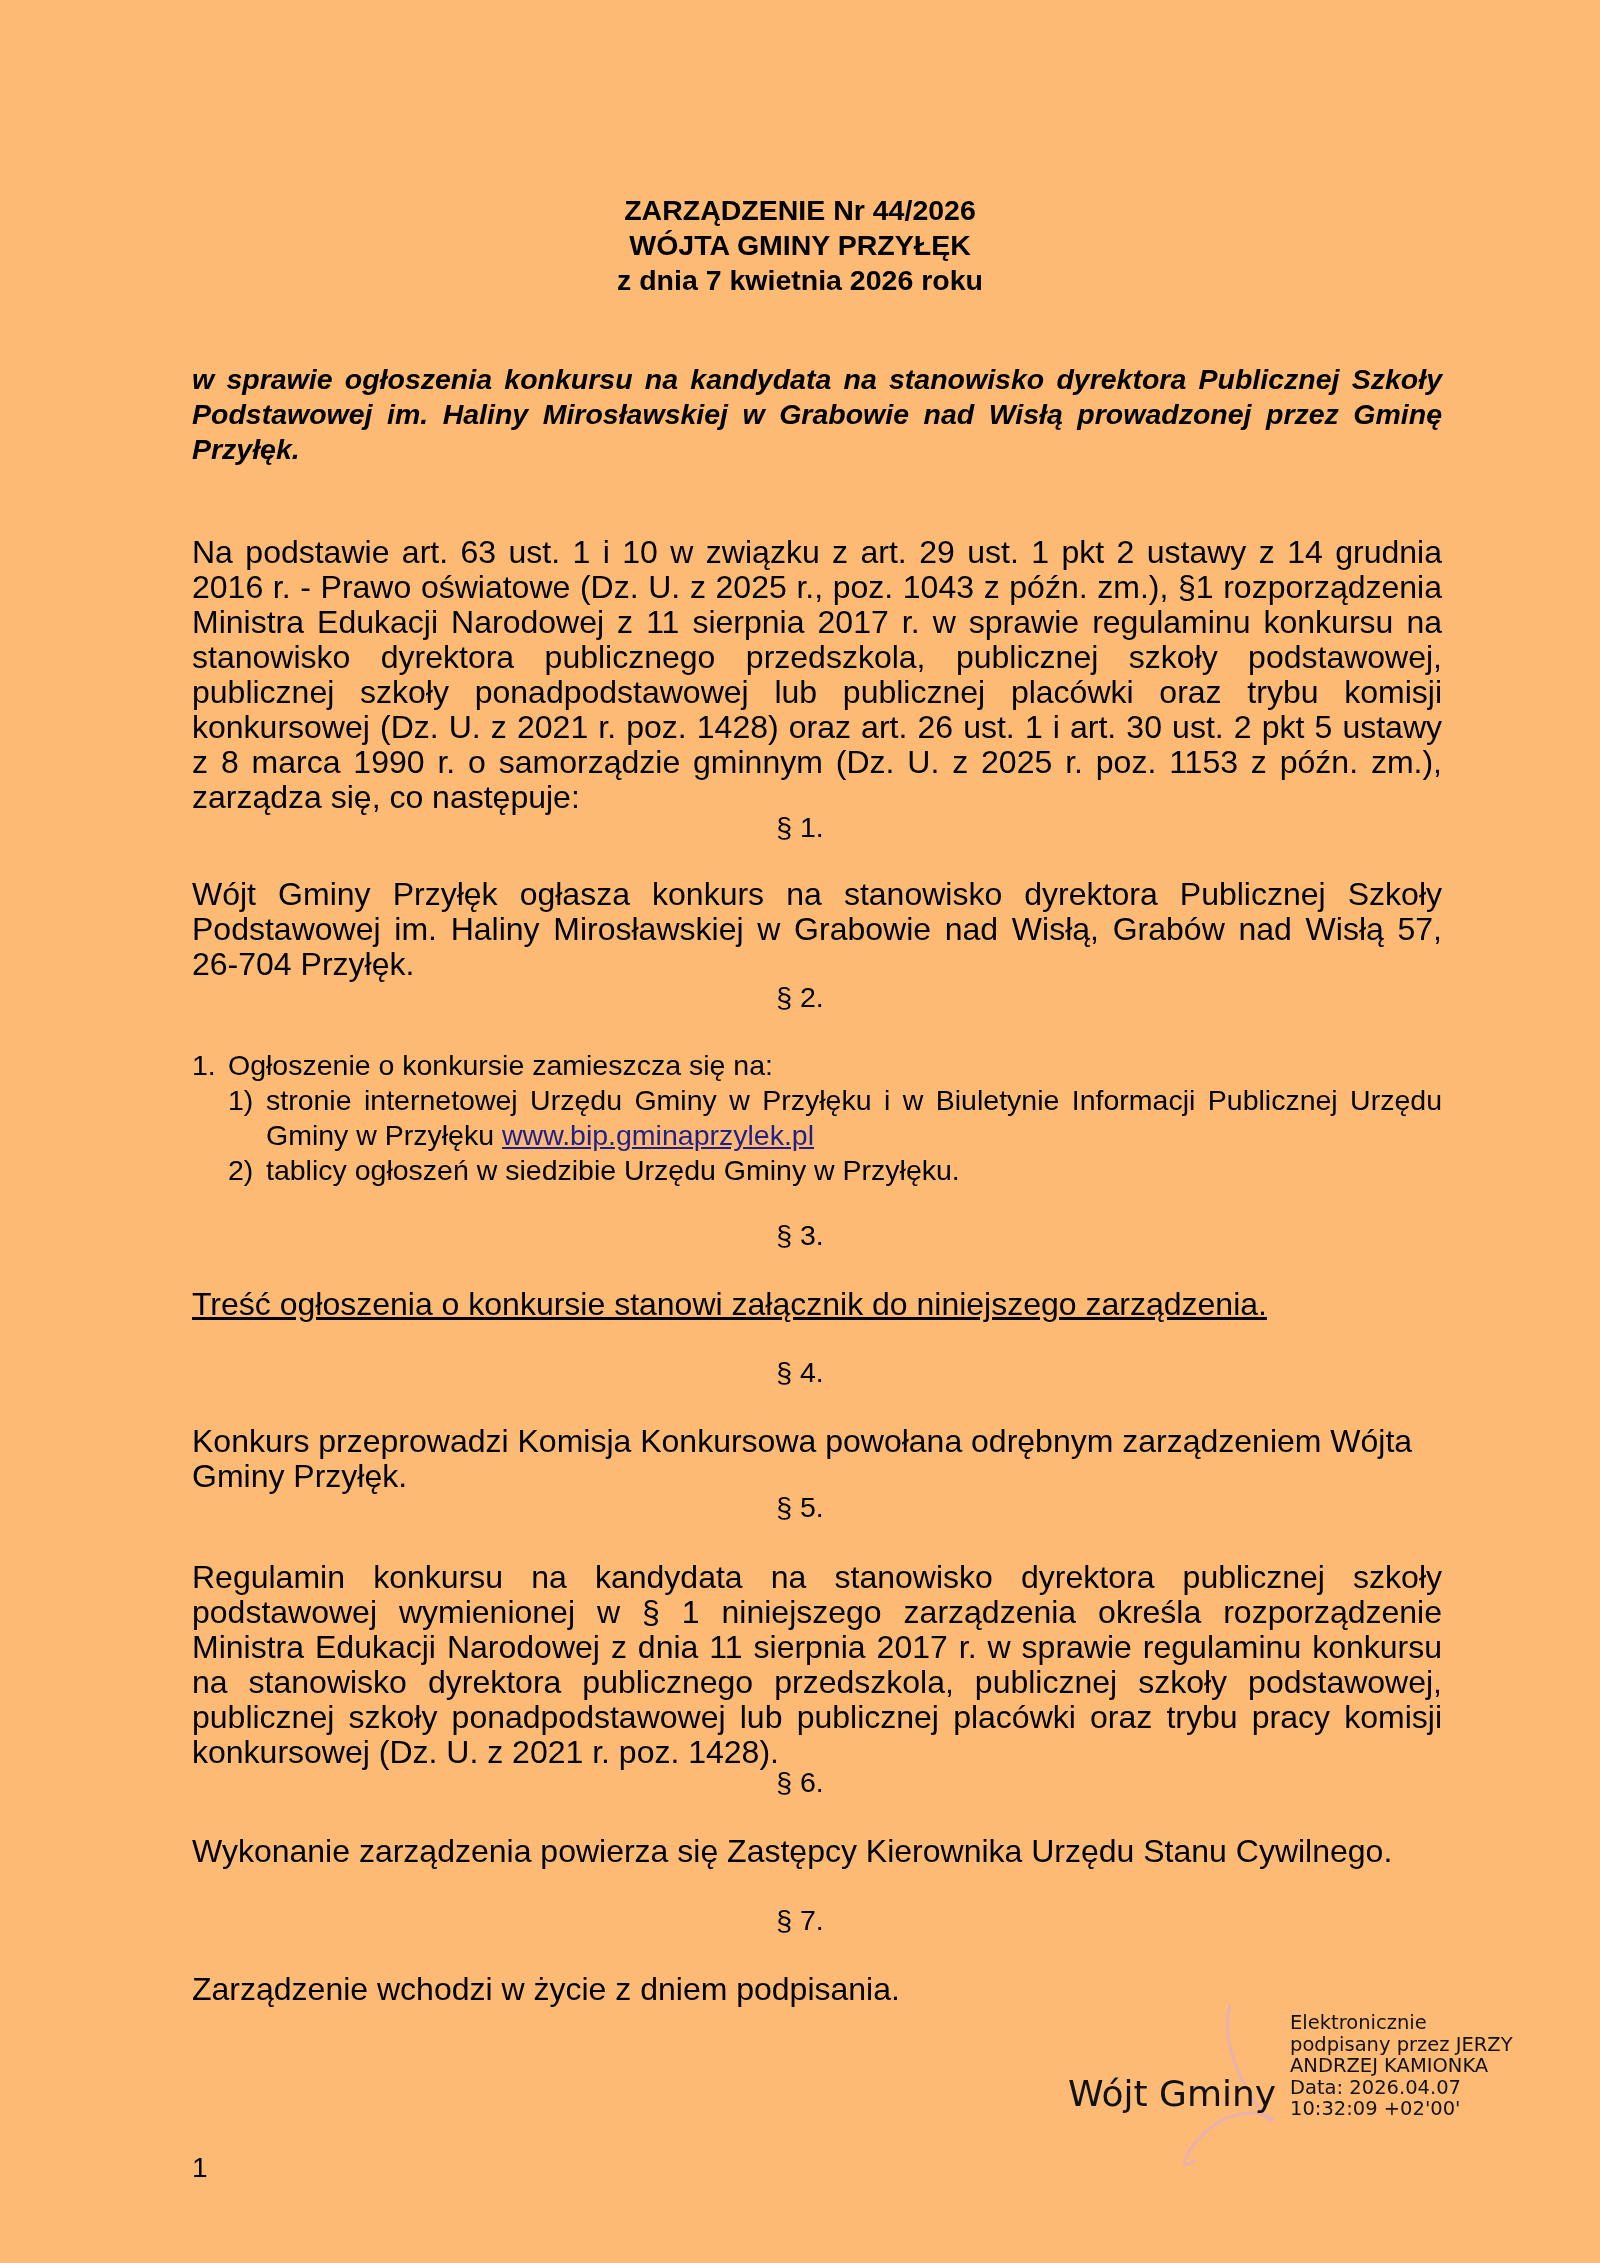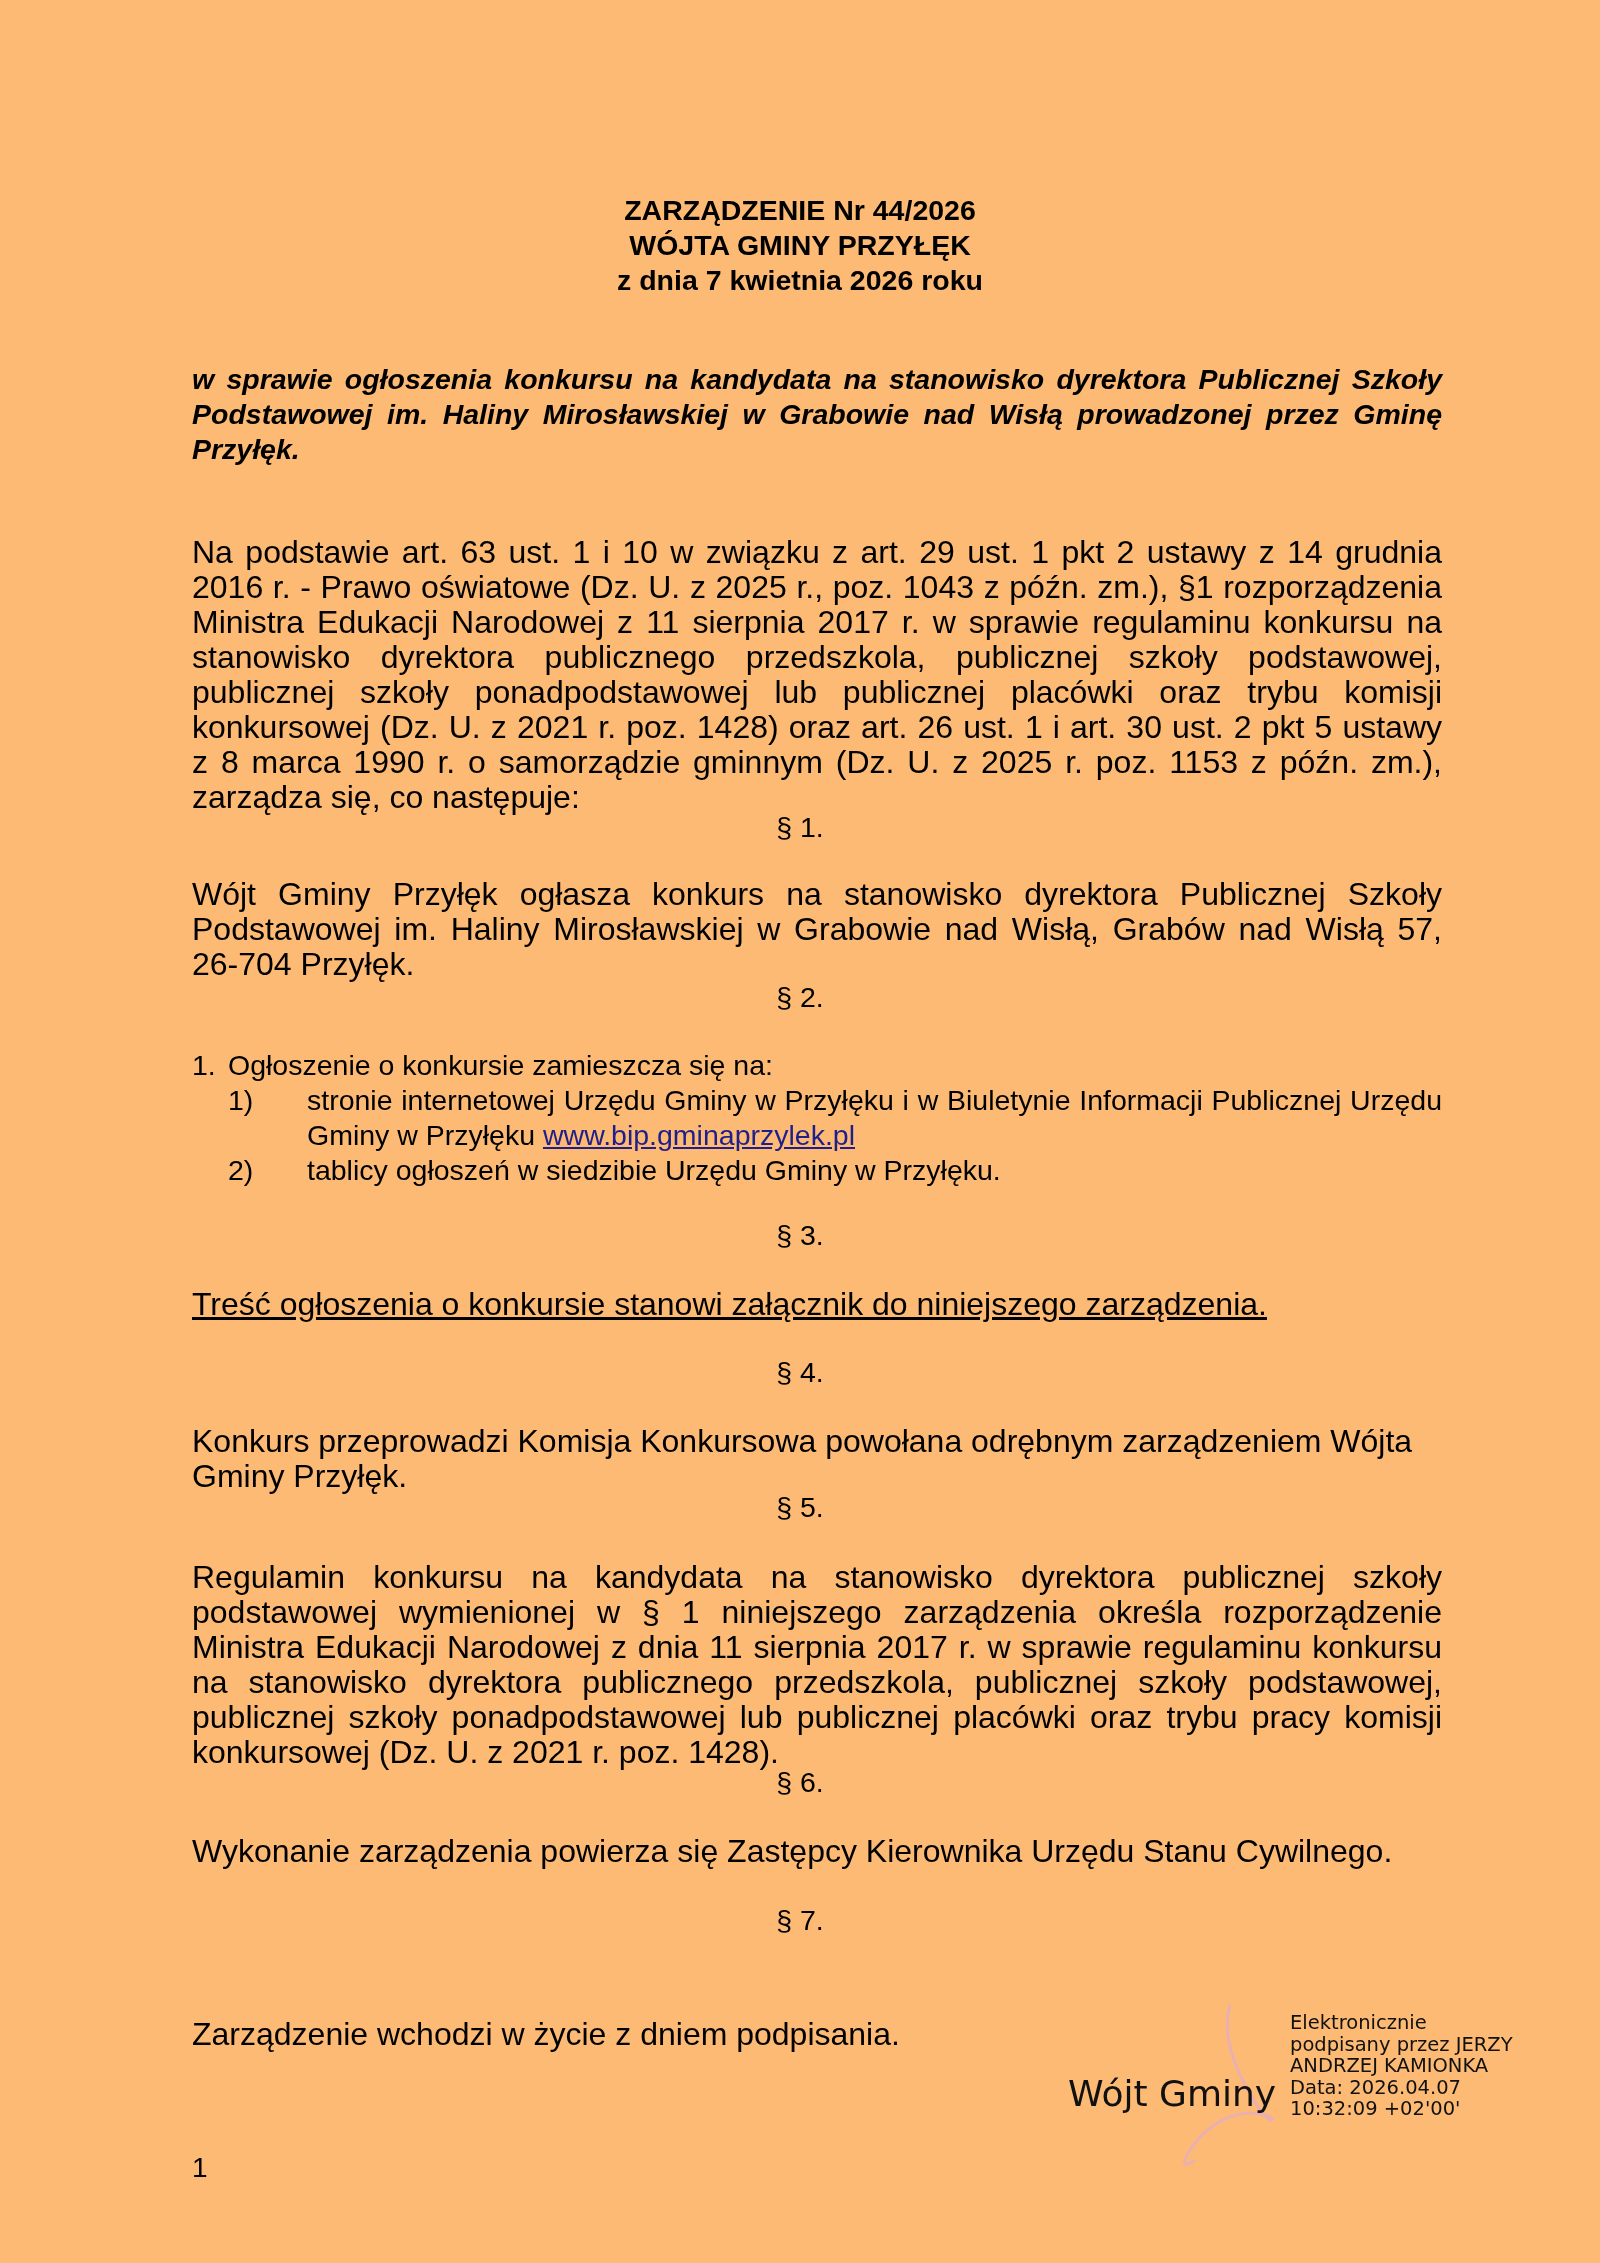--- a/index.html
+++ b/index.html
@@ -8,21 +8,21 @@
   .block { position:absolute; left:192px; width:1250px; font-size:28.5px; line-height:35px; }
   .title { position:absolute; left:0; width:1600px; top:193px; text-align:center; font-weight:bold; font-size:28.5px; line-height:35px; }
   .subject { top:362px; font-weight:bold; font-style:italic; text-align:justify; text-align-last:left; }
   .para { position:absolute; left:192px; width:1250px; font-size:32px; line-height:35px; text-align:justify; }
   .sect { position:absolute; left:0; width:1600px; text-align:center; font-size:28.5px; line-height:35px; }
   .list { position:absolute; left:192px; width:1250px; font-size:28.5px; line-height:35px; }
   .li1 { display:flex; }
   .li1 .num { width:36px; flex:none; }
   .li2 { display:flex; padding-left:36px; }
   .li2 .num { width:38px; flex:none; }
-  .li2 .txt { text-align:justify; flex:1;margin-left:41px; }
+  .li2 .txt { text-align:justify; flex:1; }
   .link { color:#1f1f8c; text-decoration:underline; cursor:pointer; }
   .sig-label { position:absolute; left:1068px; top:2073px; font-family:"DejaVu Sans", sans-serif; font-size:36px; color:#111; }
   .sig-text { position:absolute; left:1290px; top:2012px; font-family:"DejaVu Sans", sans-serif; font-size:19.5px; line-height:21.5px; color:#111; }
   .sig-mark { position:absolute; left:1170px; top:2000px; width:130px; height:170px; }
   .pagenum { position:absolute; left:192px; top:2152px; font-size:28px; }
 </style>
 </head>
 <body>
 
 <div class="page">
@@ -62,21 +62,21 @@
   <div class="sect" style="top:1355px;">§ 4.</div>
   <div class="para" style="top:1424px; text-align:left;">Konkurs przeprowadzi Komisja Konkursowa powołana odrębnym zarządzeniem Wójta Gminy Przyłęk.</div>
 
   <div class="sect" style="top:1490px;">§ 5.</div>
   <div class="para" style="top:1560px;">Regulamin konkursu na kandydata na stanowisko dyrektora publicznej szkoły podstawowej wymienionej w § 1 niniejszego zarządzenia określa rozporządzenie Ministra Edukacji Narodowej z dnia 11 sierpnia 2017 r. w sprawie regulaminu konkursu na stanowisko dyrektora publicznego przedszkola, publicznej szkoły podstawowej, publicznej szkoły ponadpodstawowej lub publicznej placówki oraz trybu pracy komisji konkursowej (Dz. U. z 2021 r. poz. 1428).</div>
 
   <div class="sect" style="top:1765px;">§ 6.</div>
   <div class="para" style="top:1834px;">Wykonanie zarządzenia powierza się Zastępcy Kierownika Urzędu Stanu Cywilnego.</div>
 
   <div class="sect" style="top:1903px;">§ 7.</div>
-  <div class="para" style="top:1972px;margin-top:45px;">Zarządzenie wchodzi w życie z dniem podpisania.</div>
+  <div class="para" style="top:1972px;">Zarządzenie wchodzi w życie z dniem podpisania.</div>
 
   <svg class="sig-mark" viewBox="0 0 130 170">
     <path d="M60 5 C50 40, 70 80, 90 110 C100 125, 110 120, 95 115 C70 108, 40 120, 20 150 C10 165, 15 168, 25 160" fill="none" stroke="#eab0b0" stroke-width="3"></path>
   </svg>
 
   <div class="sig-label">Wójt Gminy</div>
   <div class="sig-text">
     <div>Elektronicznie</div>
     <div>podpisany przez JERZY</div>
     <div>ANDRZEJ KAMIONKA</div>

